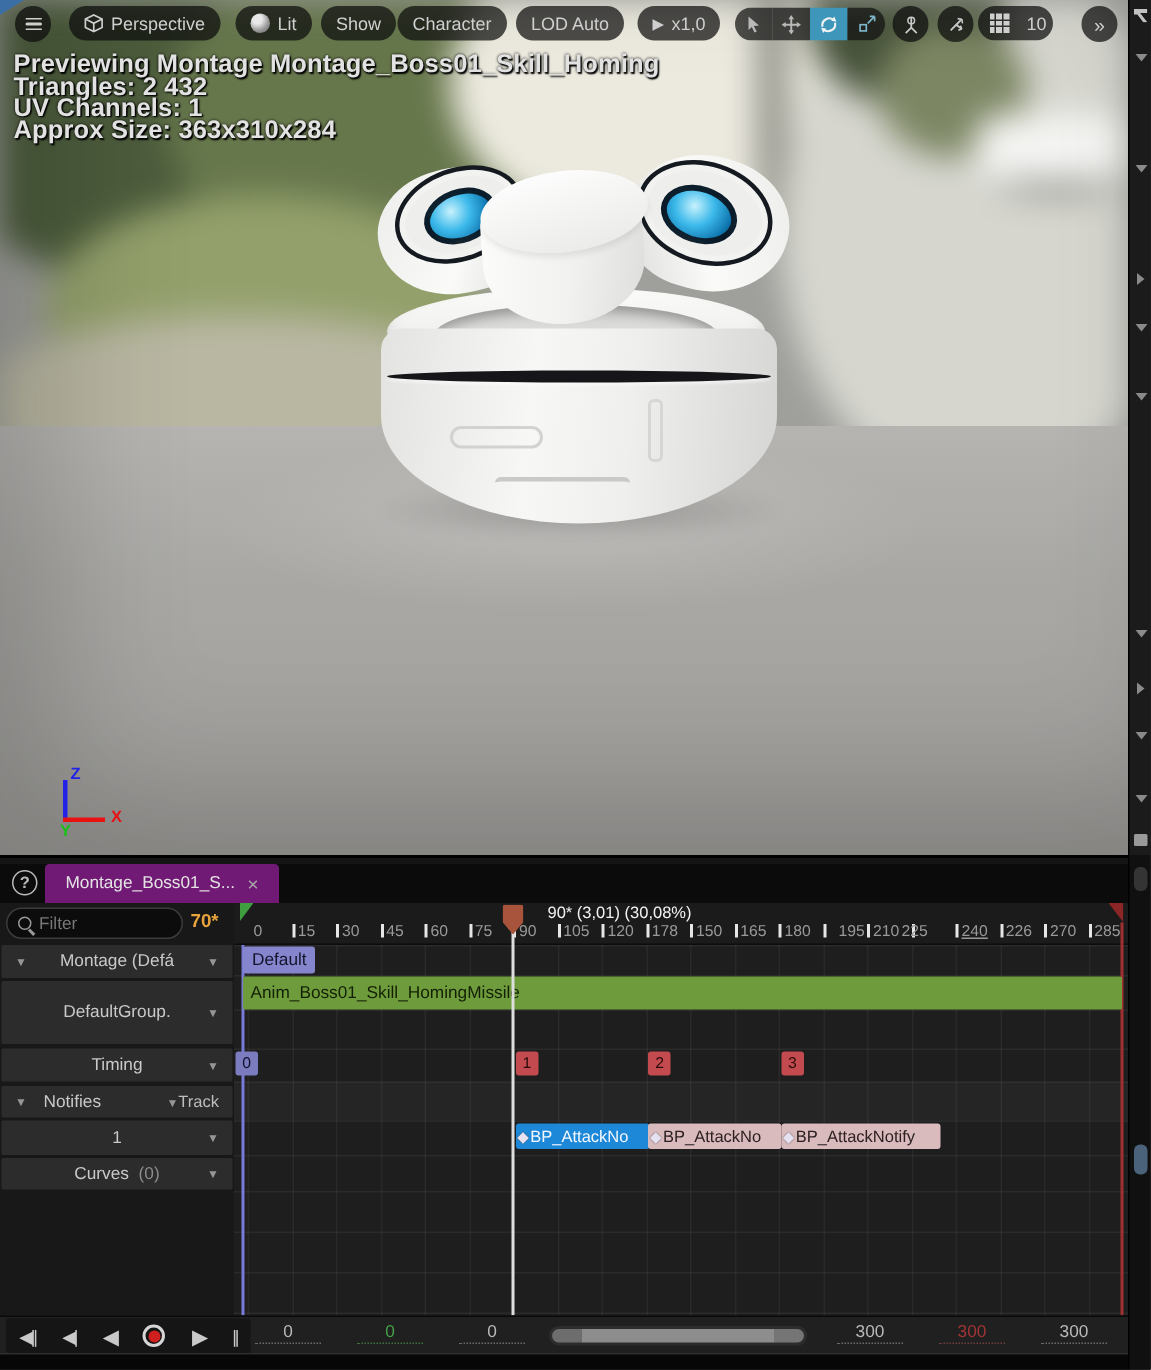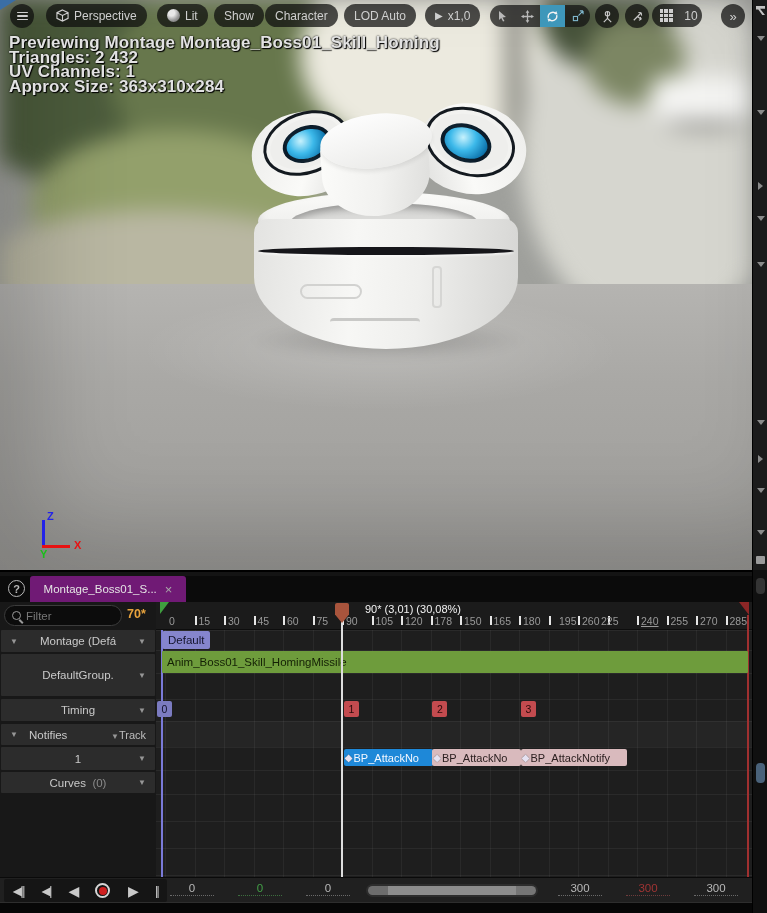--- a/index.html
+++ b/index.html
@@ -440,27 +440,27 @@
             <span class="tick" style="left: 278.5px;">178</span>
             <div class="tickbar" style="left: 304px;"></div>
             <span class="tick" style="left: 308px;">150</span>
             <div class="tickbar" style="left: 333.5px;"></div>
             <span class="tick" style="left: 337.5px;">165</span>
             <div class="tickbar" style="left: 363px;"></div>
             <span class="tick" style="left: 367px;">180</span>
             <div class="tickbar" style="left: 392.5px;"></div>
             <span class="tick" style="left: 379px; margin-left: 24px;">195</span>
             <div class="tickbar" style="left: 422px;"></div>
-            <span class="tick" style="left: 426px;">260</span>
+            <span class="tick" style="left: 426px;">210</span>
             <div class="tickbar" style="left: 451.5px;"></div>
             <span class="tick" style="left: 445px;">225</span>
             <div class="tickbar" style="left: 481px;"></div>
             <span class="tick" style="left: 485px; text-decoration: underline;">240</span>
             <div class="tickbar" style="left: 510.5px;"></div>
-            <span class="tick" style="left: 514.5px;">255</span>
+            <span class="tick" style="left: 514.5px;">226</span>
             <div class="tickbar" style="left: 540px;"></div>
             <span class="tick" style="left: 544px;">270</span>
             <div class="tickbar" style="left: 569.5px;"></div>
             <span class="tick" style="left: 573.5px;">285</span>
           </div>
         <div class="startflag"></div>
         <div class="endflag"></div>
         <div class="startline"></div>
         <div class="endline"></div>
 

